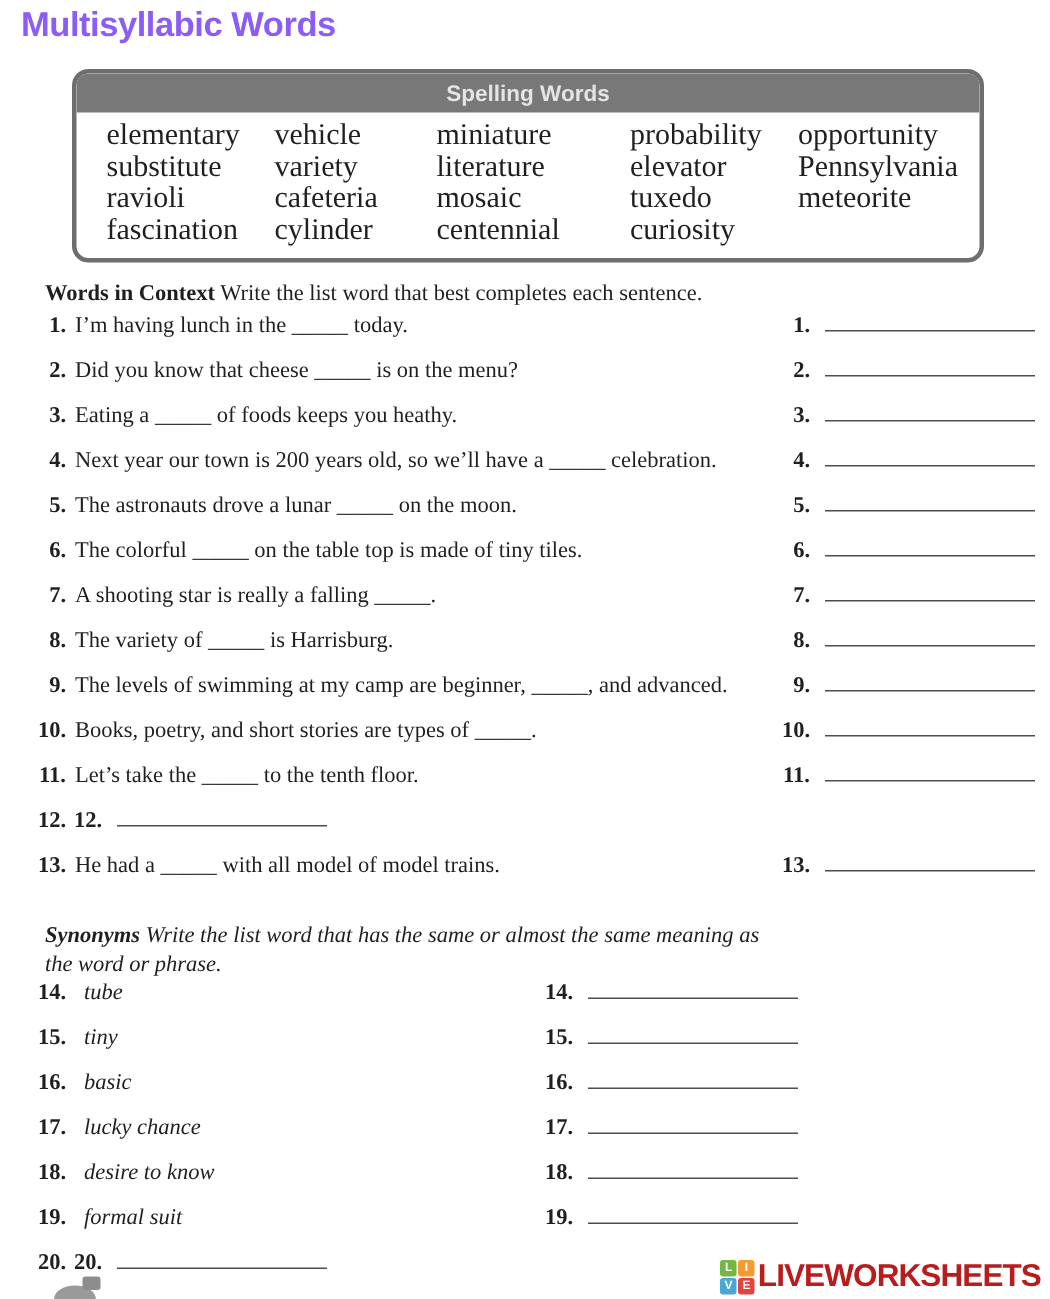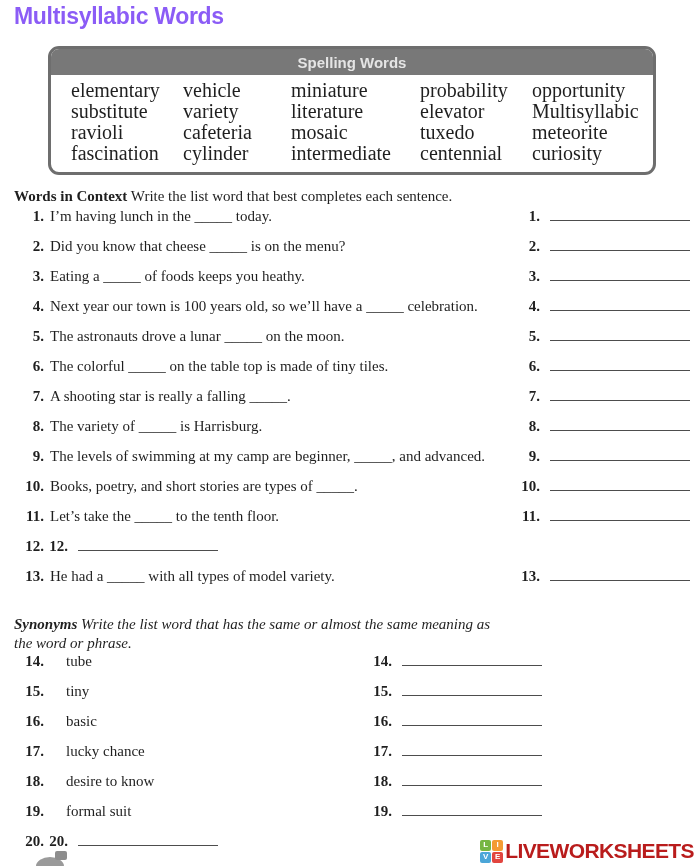--- a/index.html
+++ b/index.html
@@ -23,31 +23,31 @@
     background:#787878; color:#e5e5e5; text-align:center;
     font-family:"Liberation Sans", sans-serif; font-weight:bold; font-size:15px;
     padding:5px 0 4px 0;
   }
   .spelling-body {
     display:grid; grid-template-columns:112px 108px 129px 112px 1fr;
     padding:5px 0 8px 20px;
     font-size:20px; line-height:21px;
   }
   
-  .section-head { position:absolute; left:14px; font-size:15px; line-height:19px; }
+  .section-head { position:absolute; left:30px; font-size:15px; line-height:19px; }
   .section-head b { font-size:15px; }
   .wic-head { top:187px; width:660px; }
   .syn-head { top:615px; width:478px;font-style:italic; }
   
   .ctx-rows { position:absolute; top:208px; left:14px; width:678px; }
   .syn-rows { position:absolute; top:653px; left:14px; width:540px; }
   .row { display:flex; align-items:baseline; height:30px; font-size:15px; }
   .num { flex:none; width:30px; text-align:right; font-weight:bold; }
   .sentence { flex:none; margin-left:6px; width:466px; white-space:nowrap; overflow:hidden; }
-  .phrase { flex:none; margin-left:22px; width:302px; white-space:nowrap; }
+  .phrase { flex:none; margin-left:12px; width:302px; white-space:nowrap;font-style:italic; }
   .ans-num { flex:none; width:24px; text-align:right; font-weight:bold; }
   .ans-line { flex:none; width:140px; height:13px; border-bottom:1.6px solid #4d4d4d; margin-left:10px; }
   
   .shape-hat { position:absolute; left:36px; top:857px; width:28px; height:10px;
     background:#9a9a9a; border-radius:55% 55% 0 0 / 100% 100% 0 0; }
   .shape-box { position:absolute; left:55px; top:851px; width:12px; height:9px;
     background:#8d8d8d; border-radius:2px; }
   
   .logo {
     position:absolute; right:6px; bottom:3px; display:flex; align-items:center;
@@ -80,29 +80,28 @@
     <div class="spelling-body">
       <span>elementary</span>
       <span>vehicle</span>
       <span>miniature</span>
       <span>probability</span>
       <span>opportunity</span>
       <span>substitute</span>
       <span>variety</span>
       <span>literature</span>
       <span>elevator</span>
-      <span>Multisyllabic</span>
+      <span>Pennsylvania</span>
       <span>ravioli</span>
       <span>cafeteria</span>
       <span>mosaic</span>
       <span>tuxedo</span>
       <span>meteorite</span>
       <span>fascination</span>
       <span>cylinder</span>
-      <span>intermediate</span>
       <span>centennial</span>
       <span>curiosity</span>
     </div>
   </div>
 
   <div class="section-head wic-head">
     <b>Words in Context</b>
     <span>Write the list word that best completes each sentence.</span>
   </div>
 
@@ -120,21 +119,21 @@
       <span class="ans-line"></span>
     </div>
     <div class="row">
       <span class="num">3.</span>
       <span class="sentence">Eating a _____ of foods keeps you heathy.</span>
       <span class="ans-num">3.</span>
       <span class="ans-line"></span>
     </div>
     <div class="row">
       <span class="num">4.</span>
-      <span class="sentence">Next year our town is 100 years old, so we’ll have a _____ celebration.</span>
+      <span class="sentence">Next year our town is 200 years old, so we’ll have a _____ celebration.</span>
       <span class="ans-num">4.</span>
       <span class="ans-line"></span>
     </div>
     <div class="row">
       <span class="num">5.</span>
       <span class="sentence">The astronauts drove a lunar _____ on the moon.</span>
       <span class="ans-num">5.</span>
       <span class="ans-line"></span>
     </div>
     <div class="row">
@@ -173,21 +172,21 @@
       <span class="ans-num">11.</span>
       <span class="ans-line"></span>
     </div>
     <div class="row">
       <span class="num">12.</span>
       <span class="ans-num">12.</span>
       <span class="ans-line"></span>
     </div>
     <div class="row">
       <span class="num">13.</span>
-      <span class="sentence">He had a _____ with all types of model variety.</span>
+      <span class="sentence">He had a _____ with all model of model trains.</span>
       <span class="ans-num">13.</span>
       <span class="ans-line"></span>
     </div>
   </div>
 
   <div class="section-head syn-head">
     <b>Synonyms</b>
     <span>Write the list word that has the same or almost the same meaning as the word or phrase.</span>
   </div>
 

